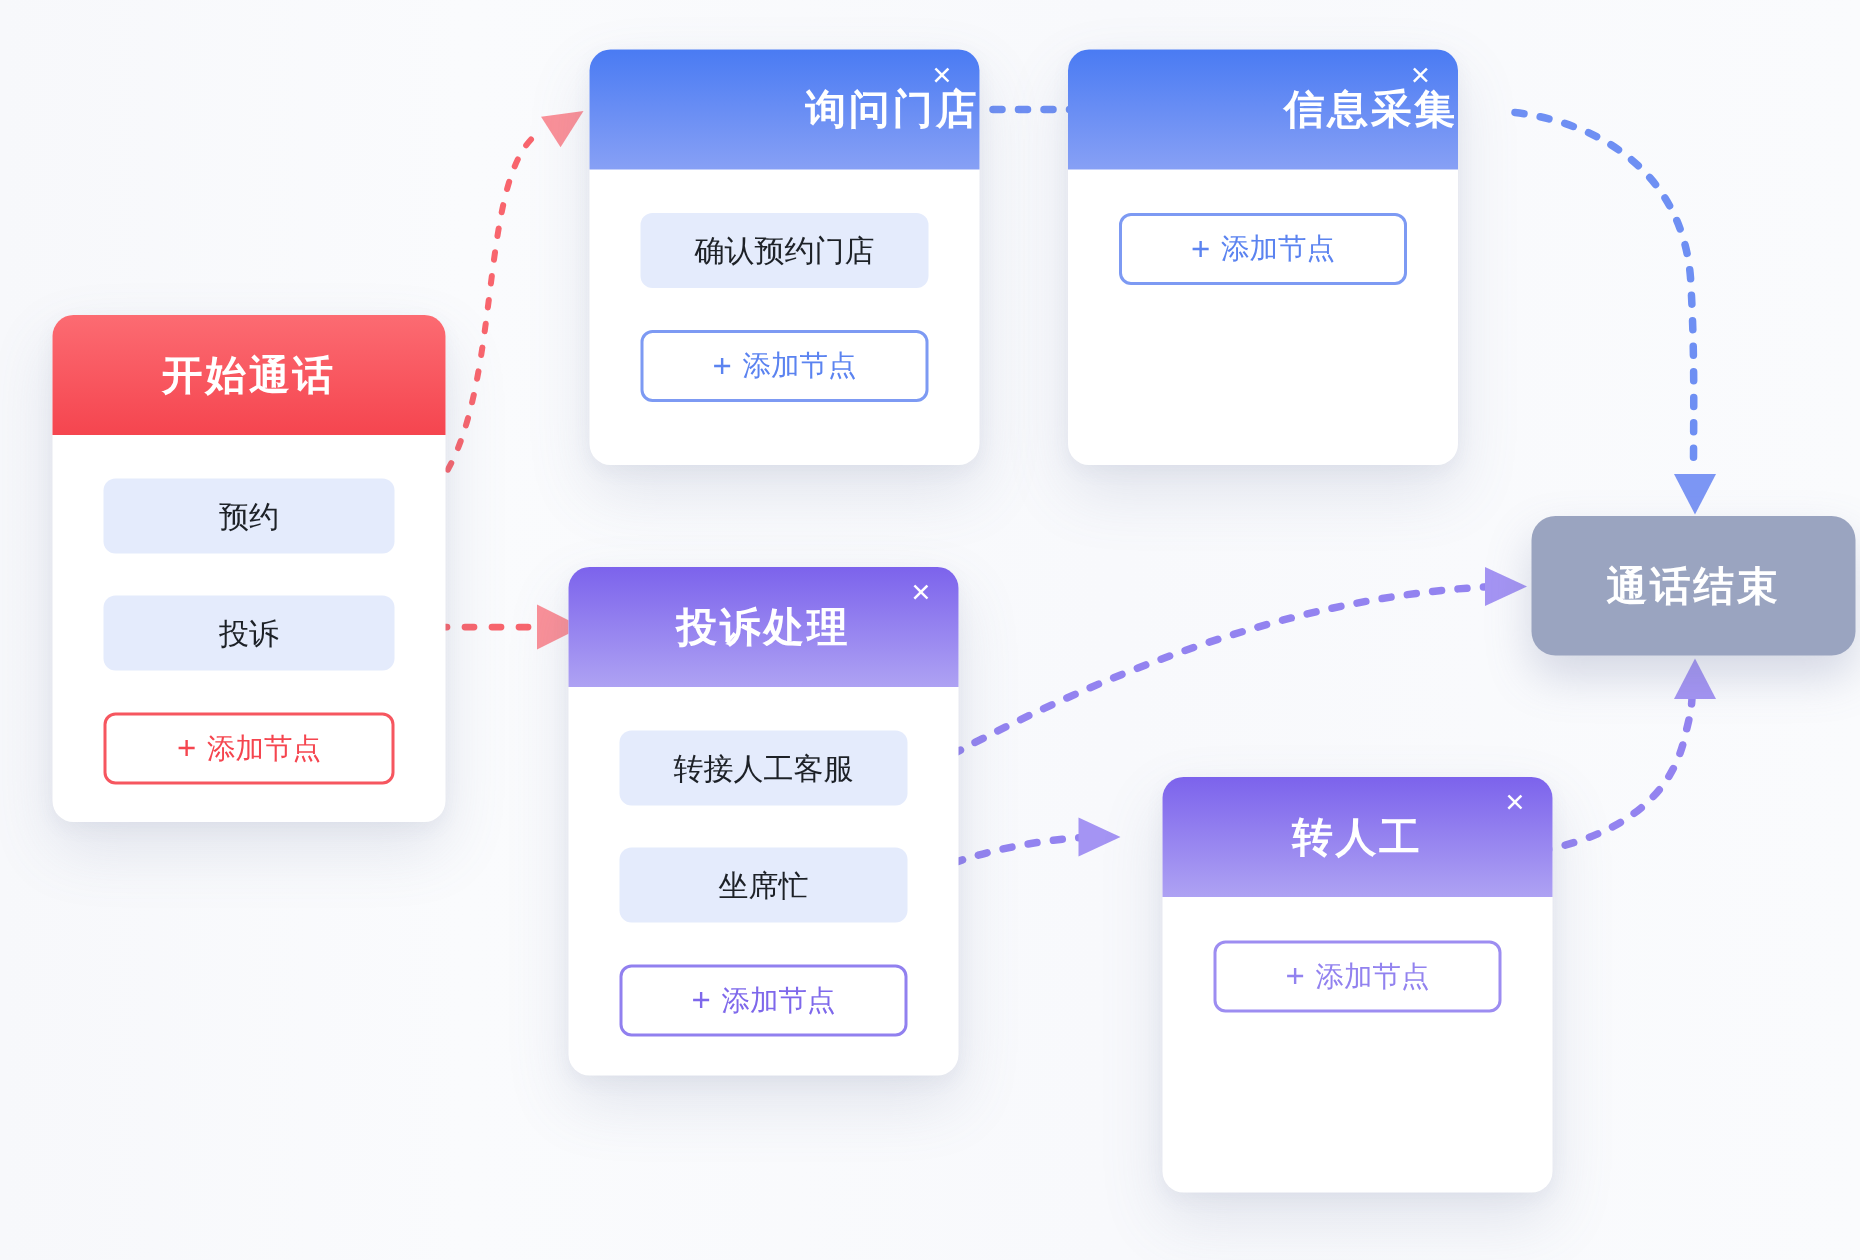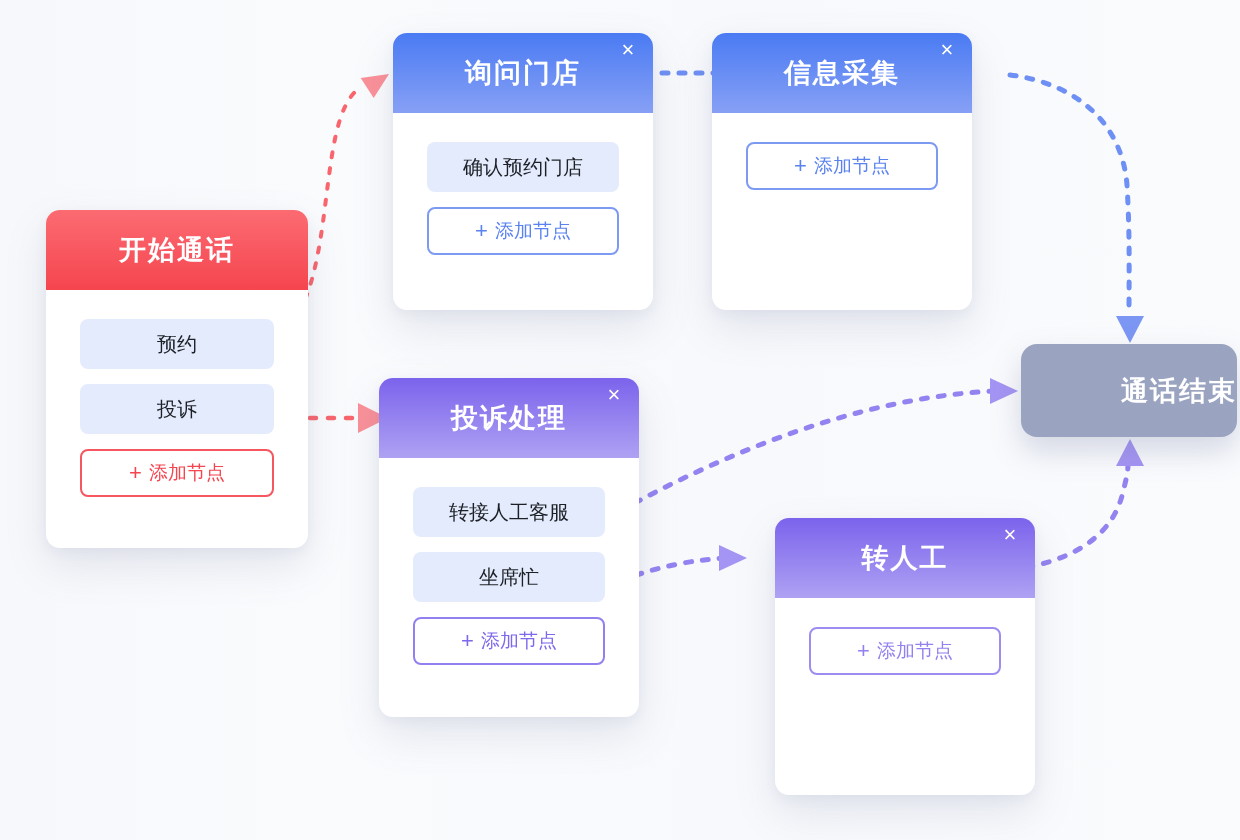--- a/index.html
+++ b/index.html
@@ -13,56 +13,56 @@
 
   .node{
     position:absolute;background:#ffffff;border-radius:14px;
     box-shadow:0 18px 42px rgba(104,116,158,0.16),0 4px 12px rgba(104,116,158,0.07);
   }
   .node-header{
     height:80px;border-radius:14px 14px 0 0;position:relative;
     display:flex;align-items:center;justify-content:center;
   }
   .grad-red{background:linear-gradient(180deg,#FC6B72 0%,#F5454F 100%);}
-  .grad-blue{background:linear-gradient(180deg,#4A7BF3 0%,#87A0F5 100%);}
+  .grad-blue{background:linear-gradient(180deg,#4A7BF3 0%,#87A0F5 100%);justify-content:flex-end;}
   .grad-purple{background:linear-gradient(180deg,#7C63EC 0%,#AEA2F3 100%);}
   .node-title{color:#ffffff;font-size:27px;font-weight:700;letter-spacing:2px;}
   .close-btn{
     position:absolute;top:2px;right:10px;width:30px;height:30px;border:none;background:transparent;
     color:#ffffff;font-size:22px;line-height:30px;text-align:center;padding:0;cursor:pointer;font-weight:400;
   }
-  .node-body{padding:29px 34px 0;display:flex;flex-direction:column;gap:15px;}
+  .node-body{padding:29px 34px 0;display:flex;flex-direction:column;gap:28px;}
   .pill{
     height:50px;background:#E4EBFC;border-radius:8px;
     display:flex;align-items:center;justify-content:center;
     font-size:20px;color:#1d2127;
   }
   .add-btn{
     height:48px;border-radius:8px;background:transparent;
     display:flex;align-items:center;justify-content:center;gap:7px;
     font-size:19px;cursor:pointer;font-family:inherit;
   }
   .add-btn .plus{font-size:22px;font-weight:400;line-height:1;}
 
   .add-red{border:2px solid #F6565F;color:#F5454F;}
   .add-blue{border:2px solid #7D9AF3;color:#5B83F0;}
   .add-purple{border:2px solid #9180EF;color:#7E68EB;}
   .add-purple-light{border:2px solid #9D8DF1;color:#9282EF;}
 
   
-  .n-start{left:35px;top:210px;width:262px;height:338px;margin-left:11px;}
+  .n-start{left:35px;top:210px;width:262px;height:338px;}
   .n-ask{left:393px;top:33px;width:260px;height:277px;}
   .n-info{left:712px;top:33px;width:260px;height:277px;}
   .n-complaint{left:379px;top:378px;width:260px;height:339px;}
   .n-human{left:748px;top:518px;width:260px;height:277px;margin-left:27px;}
 
   .end-node{
     position:absolute;left:1021px;top:344px;width:216px;height:93px;
     background:#9AA4C0;border-radius:16px;color:#ffffff;
-    display:flex;align-items:center;justify-content:flex-end;
+    display:flex;align-items:center;justify-content:center;
     font-size:27px;font-weight:700;letter-spacing:2px;
     box-shadow:0 14px 30px rgba(104,116,158,0.26);
   }
 </style>
 </head>
 <body>
 
 <div class="canvas">
 
   <svg class="edges" width="1240" height="840" viewBox="0 0 1240 840">

